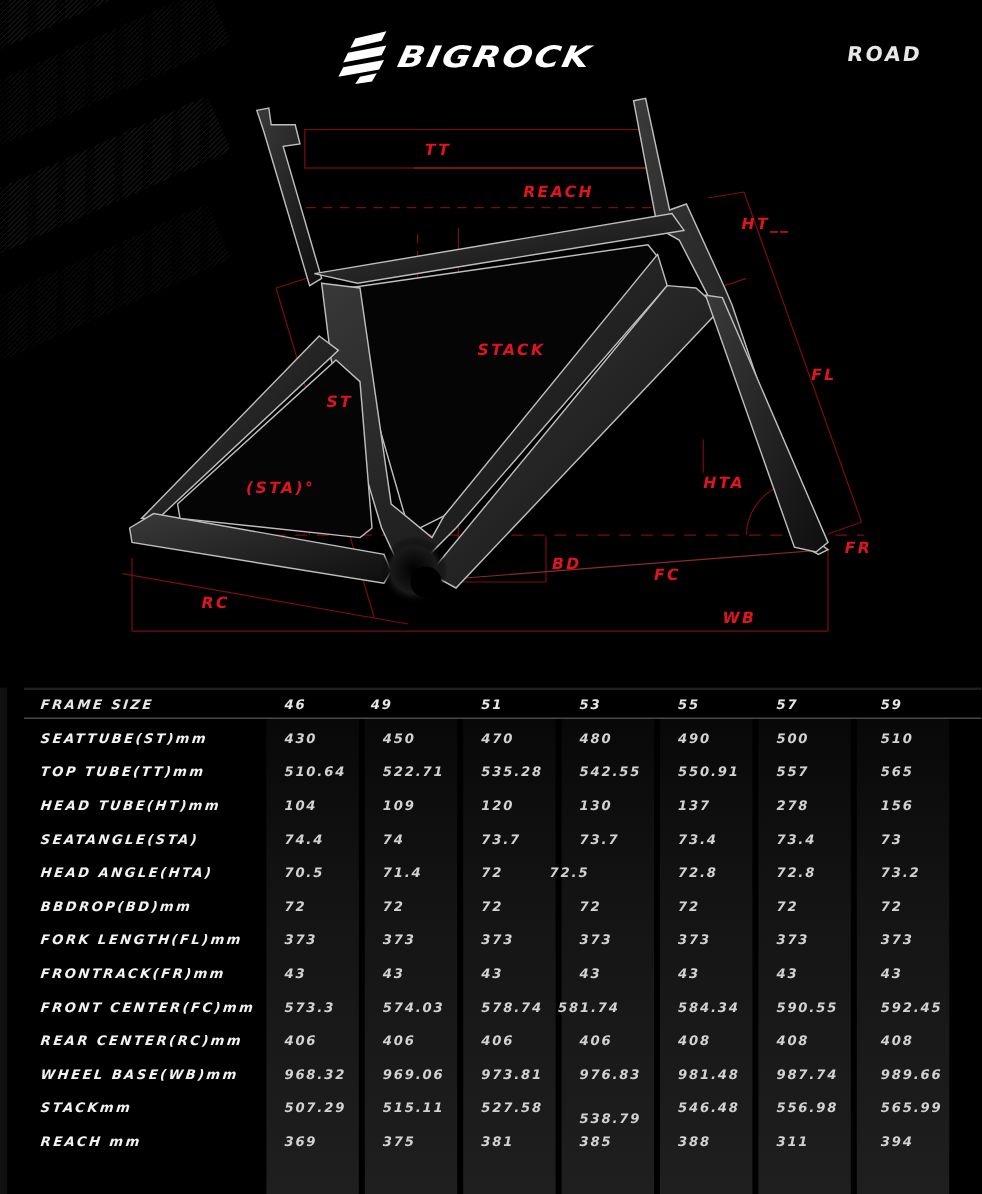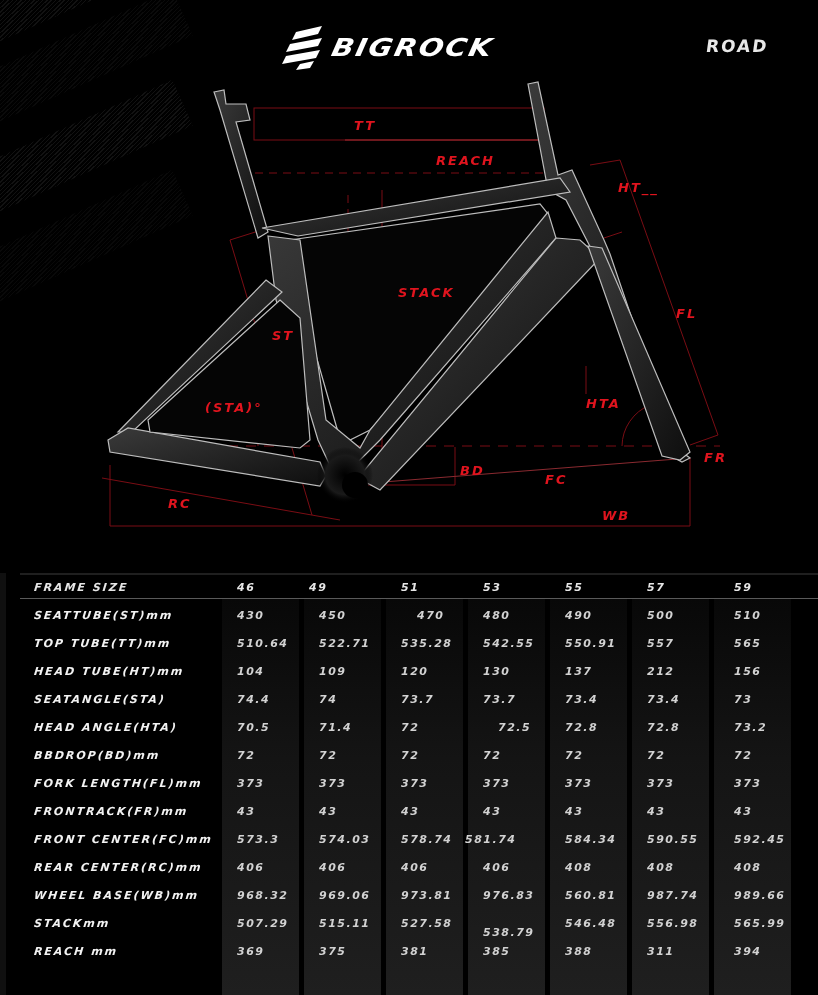--- a/index.html
+++ b/index.html
@@ -164,21 +164,21 @@
     <span class="cell-val" style="left:545px;text-align:right;">55</span>
     <span class="cell-val" style="left:627px;">57</span>
     <span class="cell-val" style="left:714px;">59</span>
   </div>
 
   <div id="rows">
       <div class="row" style="top: 28px;">
         <span class="cell-label">SEATTUBE(ST)mm</span>
         <span class="cell-val" style="left: 217px;">430</span>
         <span class="cell-val" style="left: 299px;">450</span>
-        <span class="cell-val" style="left: 397px;">470</span>
+        <span class="cell-val" style="left: 381px;">470</span>
         <span class="cell-val" style="left: 463px;">480</span>
         <span class="cell-val" style="left: 545px;">490</span>
         <span class="cell-val" style="left: 627px;">500</span>
         <span class="cell-val" style="left: 714px;">510</span>
       </div>
       <div class="row" style="top: 56px;">
         <span class="cell-label">TOP TUBE(TT)mm</span>
         <span class="cell-val" style="left: 217px;">510.64</span>
         <span class="cell-val" style="left: 299px;">522.71</span>
         <span class="cell-val" style="left: 381px;">535.28</span>
@@ -187,39 +187,39 @@
         <span class="cell-val" style="left: 627px;">557</span>
         <span class="cell-val" style="left: 714px;">565</span>
       </div>
       <div class="row" style="top: 84px;">
         <span class="cell-label">HEAD TUBE(HT)mm</span>
         <span class="cell-val" style="left: 217px;">104</span>
         <span class="cell-val" style="left: 299px;">109</span>
         <span class="cell-val" style="left: 381px;">120</span>
         <span class="cell-val" style="left: 463px;">130</span>
         <span class="cell-val" style="left: 545px;">137</span>
-        <span class="cell-val" style="left: 627px;">212</span>
+        <span class="cell-val" style="left: 627px;">278</span>
         <span class="cell-val" style="left: 714px;">156</span>
       </div>
       <div class="row" style="top: 112px;">
         <span class="cell-label">SEATANGLE(STA)</span>
         <span class="cell-val" style="left: 217px;">74.4</span>
         <span class="cell-val" style="left: 299px;">74</span>
         <span class="cell-val" style="left: 381px;">73.7</span>
         <span class="cell-val" style="left: 463px;">73.7</span>
         <span class="cell-val" style="left: 545px;">73.4</span>
         <span class="cell-val" style="left: 627px;">73.4</span>
         <span class="cell-val" style="left: 714px;">73</span>
       </div>
       <div class="row" style="top: 140px;">
         <span class="cell-label">HEAD ANGLE(HTA)</span>
         <span class="cell-val" style="left: 217px;">70.5</span>
         <span class="cell-val" style="left: 299px;">71.4</span>
         <span class="cell-val" style="left: 381px;">72</span>
-        <span class="cell-val" style="left: 478px;">72.5</span>
+        <span class="cell-val" style="left: 438px;">72.5</span>
         <span class="cell-val" style="left: 545px;">72.8</span>
         <span class="cell-val" style="left: 627px;">72.8</span>
         <span class="cell-val" style="left: 714px;">73.2</span>
       </div>
       <div class="row" style="top: 168px;">
         <span class="cell-label">BBDROP(BD)mm</span>
         <span class="cell-val" style="left: 217px;">72</span>
         <span class="cell-val" style="left: 299px;">72</span>
         <span class="cell-val" style="left: 381px;">72</span>
         <span class="cell-val" style="left: 463px;">72</span>
@@ -266,21 +266,21 @@
         <span class="cell-val" style="left: 545px;">408</span>
         <span class="cell-val" style="left: 627px;">408</span>
         <span class="cell-val" style="left: 714px;">408</span>
       </div>
       <div class="row" style="top: 308px;">
         <span class="cell-label">WHEEL BASE(WB)mm</span>
         <span class="cell-val" style="left: 217px;">968.32</span>
         <span class="cell-val" style="left: 299px;">969.06</span>
         <span class="cell-val" style="left: 381px;">973.81</span>
         <span class="cell-val" style="left: 463px; font-style: italic;">976.83</span>
-        <span class="cell-val" style="left: 545px;">560.81</span>
+        <span class="cell-val" style="left: 545px;">981.48</span>
         <span class="cell-val" style="left: 627px;">987.74</span>
         <span class="cell-val" style="left: 714px;">989.66</span>
       </div>
       <div class="row" style="top: 336px;">
         <span class="cell-label">STACKmm</span>
         <span class="cell-val" style="left: 217px;">507.29</span>
         <span class="cell-val" style="left: 299px;">515.11</span>
         <span class="cell-val" style="left: 381px;">527.58</span>
         <span class="cell-val" style="left: 463px; margin-top: 18px;">538.79</span>
         <span class="cell-val" style="left: 545px; font-style: italic;">546.48</span>

